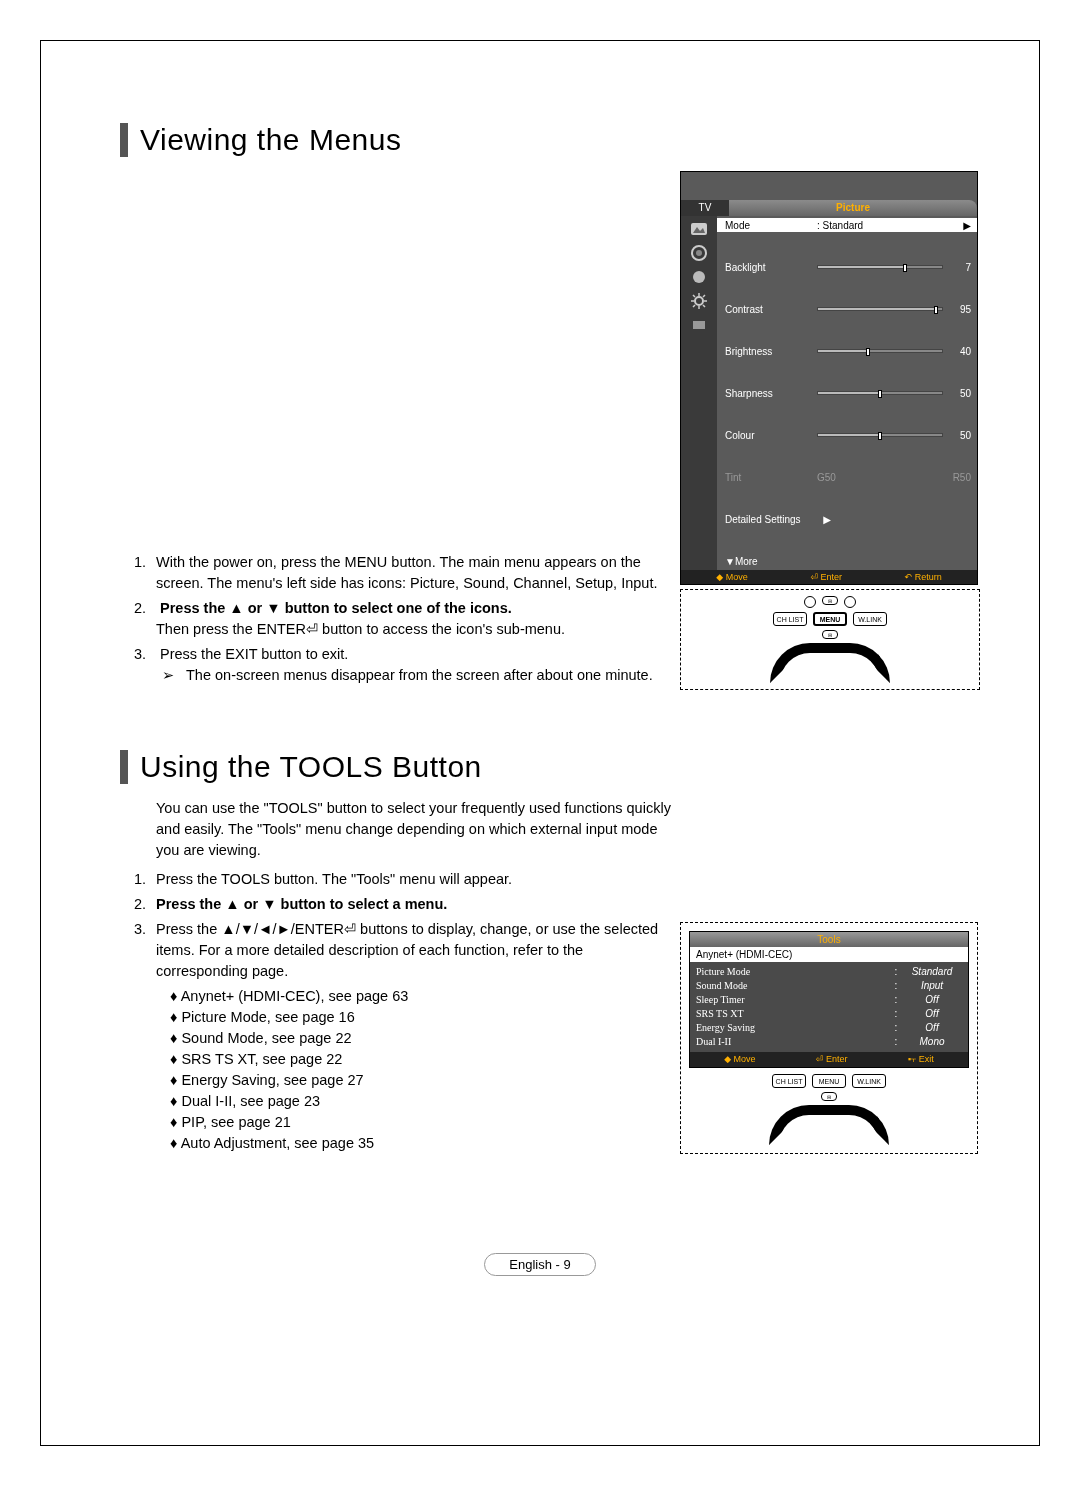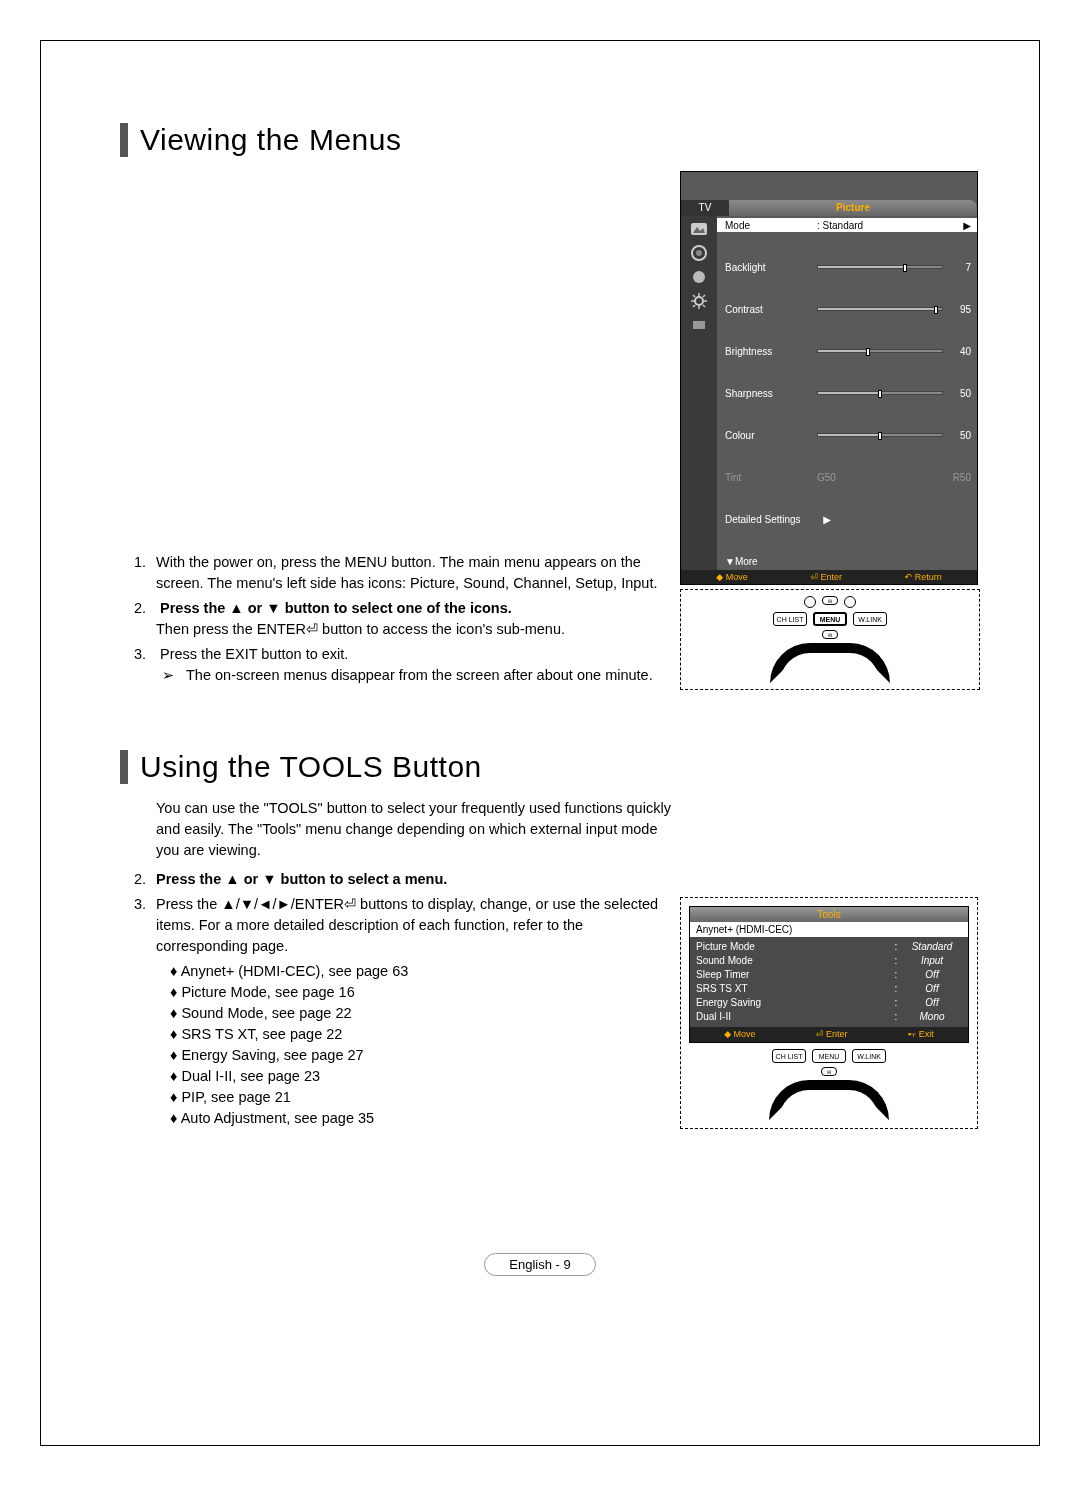--- a/index.html
+++ b/index.html
@@ -79,21 +79,21 @@
   .tiny-round { width:12px; height:12px; border:1px solid #000; border-radius:50%; display:inline-block; }
   .tiny-pill { width:16px; height:9px; border:1px solid #000; border-radius:4px; display:inline-block; font-size:5px; text-align:center; line-height:8px; color:#000;}
 
   
   .osd2-wrap { border:1px dashed #000; padding:8px; width:298px; }
   .osd2 { border:1px solid #000; background:#4a4a4a; color:#fff; font-size:10px; }
   .osd2-title { background: linear-gradient(#999,#666); text-align:center; color:#ffb000; padding:2px 0; }
   .osd2-sel { background:#fff; color:#000; padding:2px 6px; }
   .osd2-rows { padding:2px 6px 4px; }
   .osd2-row { display:flex; height:14px; align-items:center; }
-  .osd2-row .l { flex:1; }
+  .osd2-row .l { flex:1;font-family:Liberation Serif, serif; }
   .osd2-row .c { width:12px; text-align:center; }
   .osd2-row .v { width:60px; text-align:center;font-style:italic; }
   .osd2-footer { background:#222; display:flex; justify-content:space-around; font-size:9px; padding:2px 4px; color:#fff;}
   .osd2-footer span { color:#ffb000; }
   .remote2 { margin-top:6px; display:flex; flex-direction:column; align-items:center; gap:4px;}
 
   .footer {
     position:absolute; left:0; right:0; bottom:210px;
     text-align:center; font-size:13px;
   }
@@ -248,20 +248,22 @@
       </div>
     </div>
   </div>
 
   <div class="section">
     <h2 class="section-title">Using the TOOLS Button</h2>
     <div class="two-col">
       <div class="textcol">
         <p class="intro">You can use the "TOOLS" button to select your frequently used functions quickly and easily. The "Tools" menu change depending on which external input mode you are viewing.</p>
         <ol>
+          <li data-num="1">Press the TOOLS button.
+The "Tools" menu will appear.</li>
           <li data-num="2"><span class="bold">Press the ▲ or ▼ button to select a menu.</span></li>
           <li data-num="3">Press the ▲/▼/◄/►/ENTER⏎ buttons to display, change, or use the selected items. For a more detailed description of each function, refer to the corresponding page.</li>
         </ol>
         <ul class="bullets" id="refs">
             <li>Anynet+ (HDMI-CEC), see page 63</li>
             <li>Picture Mode, see page 16</li>
             <li>Sound Mode, see page 22</li>
             <li>SRS TS XT, see page 22</li>
             <li>Energy Saving, see page 27</li>
             <li>Dual I-II, see page 23</li>

